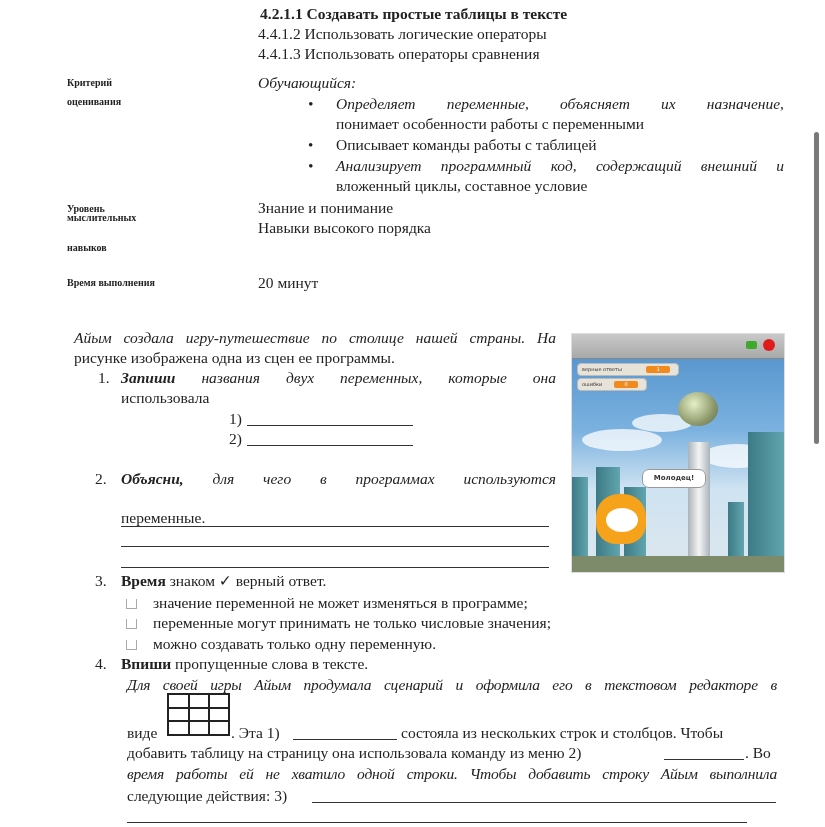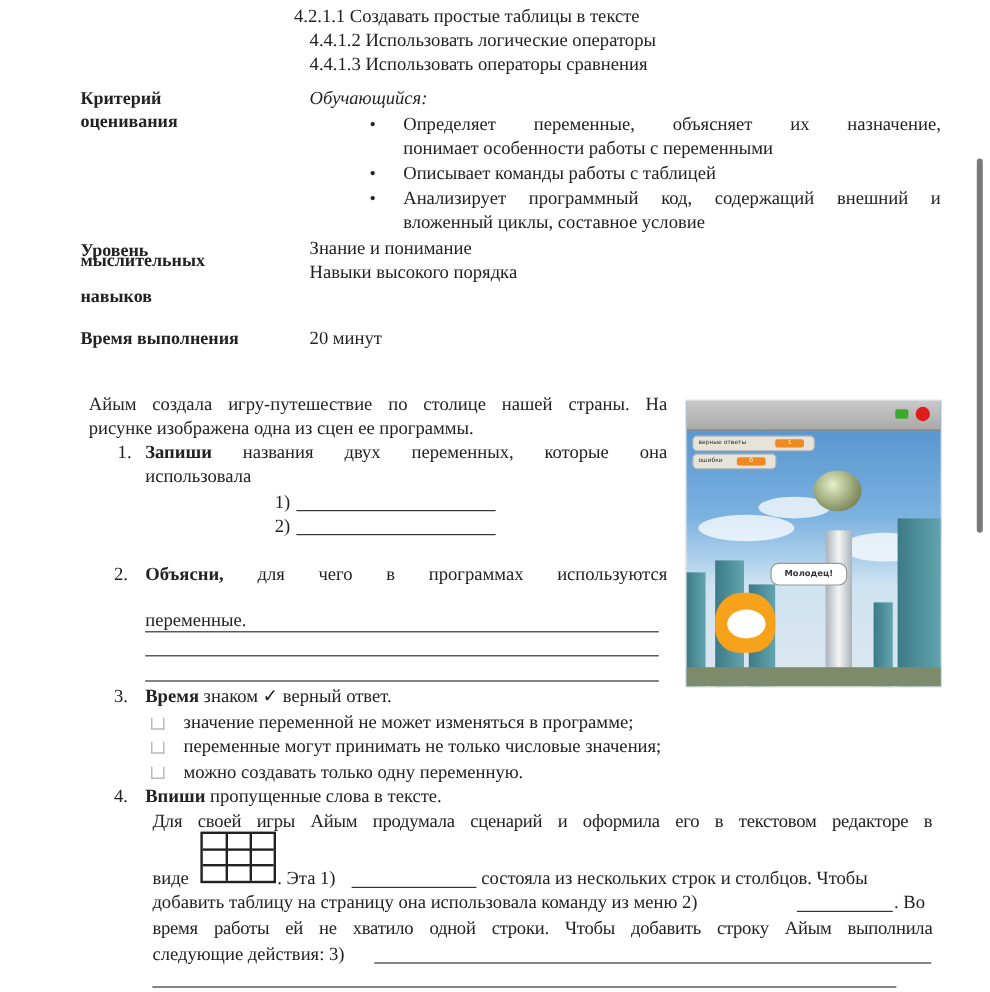--- a/index.html
+++ b/index.html
@@ -1,25 +1,25 @@
 <!DOCTYPE html>
 <html><head>
 <meta charset="utf-8">
 <style>
   html, body { margin:0; padding:0; background:#ffffff; }
   body { width:825px; height:827px; position:relative; overflow:hidden;
          font-family:"Liberation Serif","DejaVu Serif",serif; color:#222; font-size:15.5px; }
   .abs { position:absolute; white-space:nowrap; line-height:20px; }
   .b { font-weight:bold; }
   .i { font-style:italic; }
-  .lbl { font-weight:bold; font-size:15px; line-height:20px; }
+  .lbl { font-weight:bold; font-size:10px; line-height:20px; }
   .bul::before { content:"•"; position:absolute; left:-28px; font-size:15px; }
   .line { position:absolute; border-bottom:1px solid #333; height:0; }
   .cb { display:inline-block; width:9px; height:9px; border:1px solid #aaa; border-top:none; margin-right:16px; vertical-align:-1px; }
-  .justify { text-align:justify; text-align-last:justify; }
+  .justify { text-align:justify; text-align-last:justify;font-style:italic; }
   
   #scene { position:absolute; left:571px; top:333px; width:212px; height:238px; border:1px solid #ddd; overflow:hidden; background:linear-gradient(#4f8ec9 0%,#7ab1df 40%,#cfe3f2 65%,#dde7ee 100%); }
   #scene .bar { position:absolute; left:0; top:0; width:212px; height:24px; background:linear-gradient(#c9c9c9,#a9a9a9); border-bottom:1px solid #888; }
   .flag { position:absolute; top:7px; left:174px; width:11px; height:8px; background:#3eaa2b; border-radius:2px; }
   .stop { position:absolute; top:5px; left:191px; width:12px; height:12px; background:#e01b1b; border-radius:50%; }
   .mon { position:absolute; height:11px; background:#e8e3d8; border:1px solid #bbb; border-radius:4px; font-family:"DejaVu Sans",sans-serif; font-size:5px; line-height:11px; padding-left:4px; color:#333; }
   .mon span.v { position:absolute; top:2px; height:7px; background:#f08a1e; border-radius:2px; color:#fff; font-size:5px; line-height:7px; text-align:center; }
   .cloud { position:absolute; background:rgba(255,255,255,0.75); border-radius:50%; }
   .bld { position:absolute; bottom:0; background:linear-gradient(90deg,#3c7a86,#62a5ae); }
   .tower { position:absolute; left:116px; bottom:0; width:22px; height:130px; background:linear-gradient(90deg,#aab3ba,#f4f4f4,#aab3ba); }
@@ -30,21 +30,21 @@
   .ground { position:absolute; left:0; bottom:0; width:212px; height:16px; background:#7d8b6a; }
   #scrollbar { position:absolute; left:814px; top:132px; width:5px; height:312px; background:#7a7a7a; border-radius:3px; }
   .grid-ico { position:absolute; left:167px; top:693px; width:63px; height:43px; border:2px solid #222; box-sizing:border-box;
      background-image:linear-gradient(#222,#222),linear-gradient(#222,#222),linear-gradient(#222,#222),linear-gradient(#222,#222);
      background-size:2px 100%,2px 100%,100% 2px,100% 2px;
      background-position:19px 0,39px 0,0 12px,0 25px; background-repeat:no-repeat; }
 </style>
 </head>
 <body>
 
-<div class="abs" style="left:245px;top:4px;">4.2.1.1 Создавать простые таблицы в тексте</div>
+<div class="abs" style="left:260px;top:4px;font-weight:bold;">4.2.1.1 Создавать простые таблицы в тексте</div>
 <div class="abs" style="left:258px;top:24px;">4.4.1.2 Использовать логические операторы</div>
 <div class="abs" style="left:258px;top:44px;">4.4.1.3 Использовать операторы сравнения</div>
 
 <div class="abs lbl" style="left:67px;top:73px;">Критерий</div>
 <div class="abs lbl" style="left:67px;top:92px;">оценивания</div>
 <div class="abs i" style="left:258px;top:73px;">Обучающийся:</div>
 
 <div class="abs bul justify" style="left:336px;top:94px;width:448px;">Определяет переменные, объясняет их назначение,</div>
 <div class="abs" style="left:336px;top:114px;">понимает особенности работы с переменными</div>
 <div class="abs bul" style="left:336px;top:135px;">Описывает команды работы с таблицей</div>

